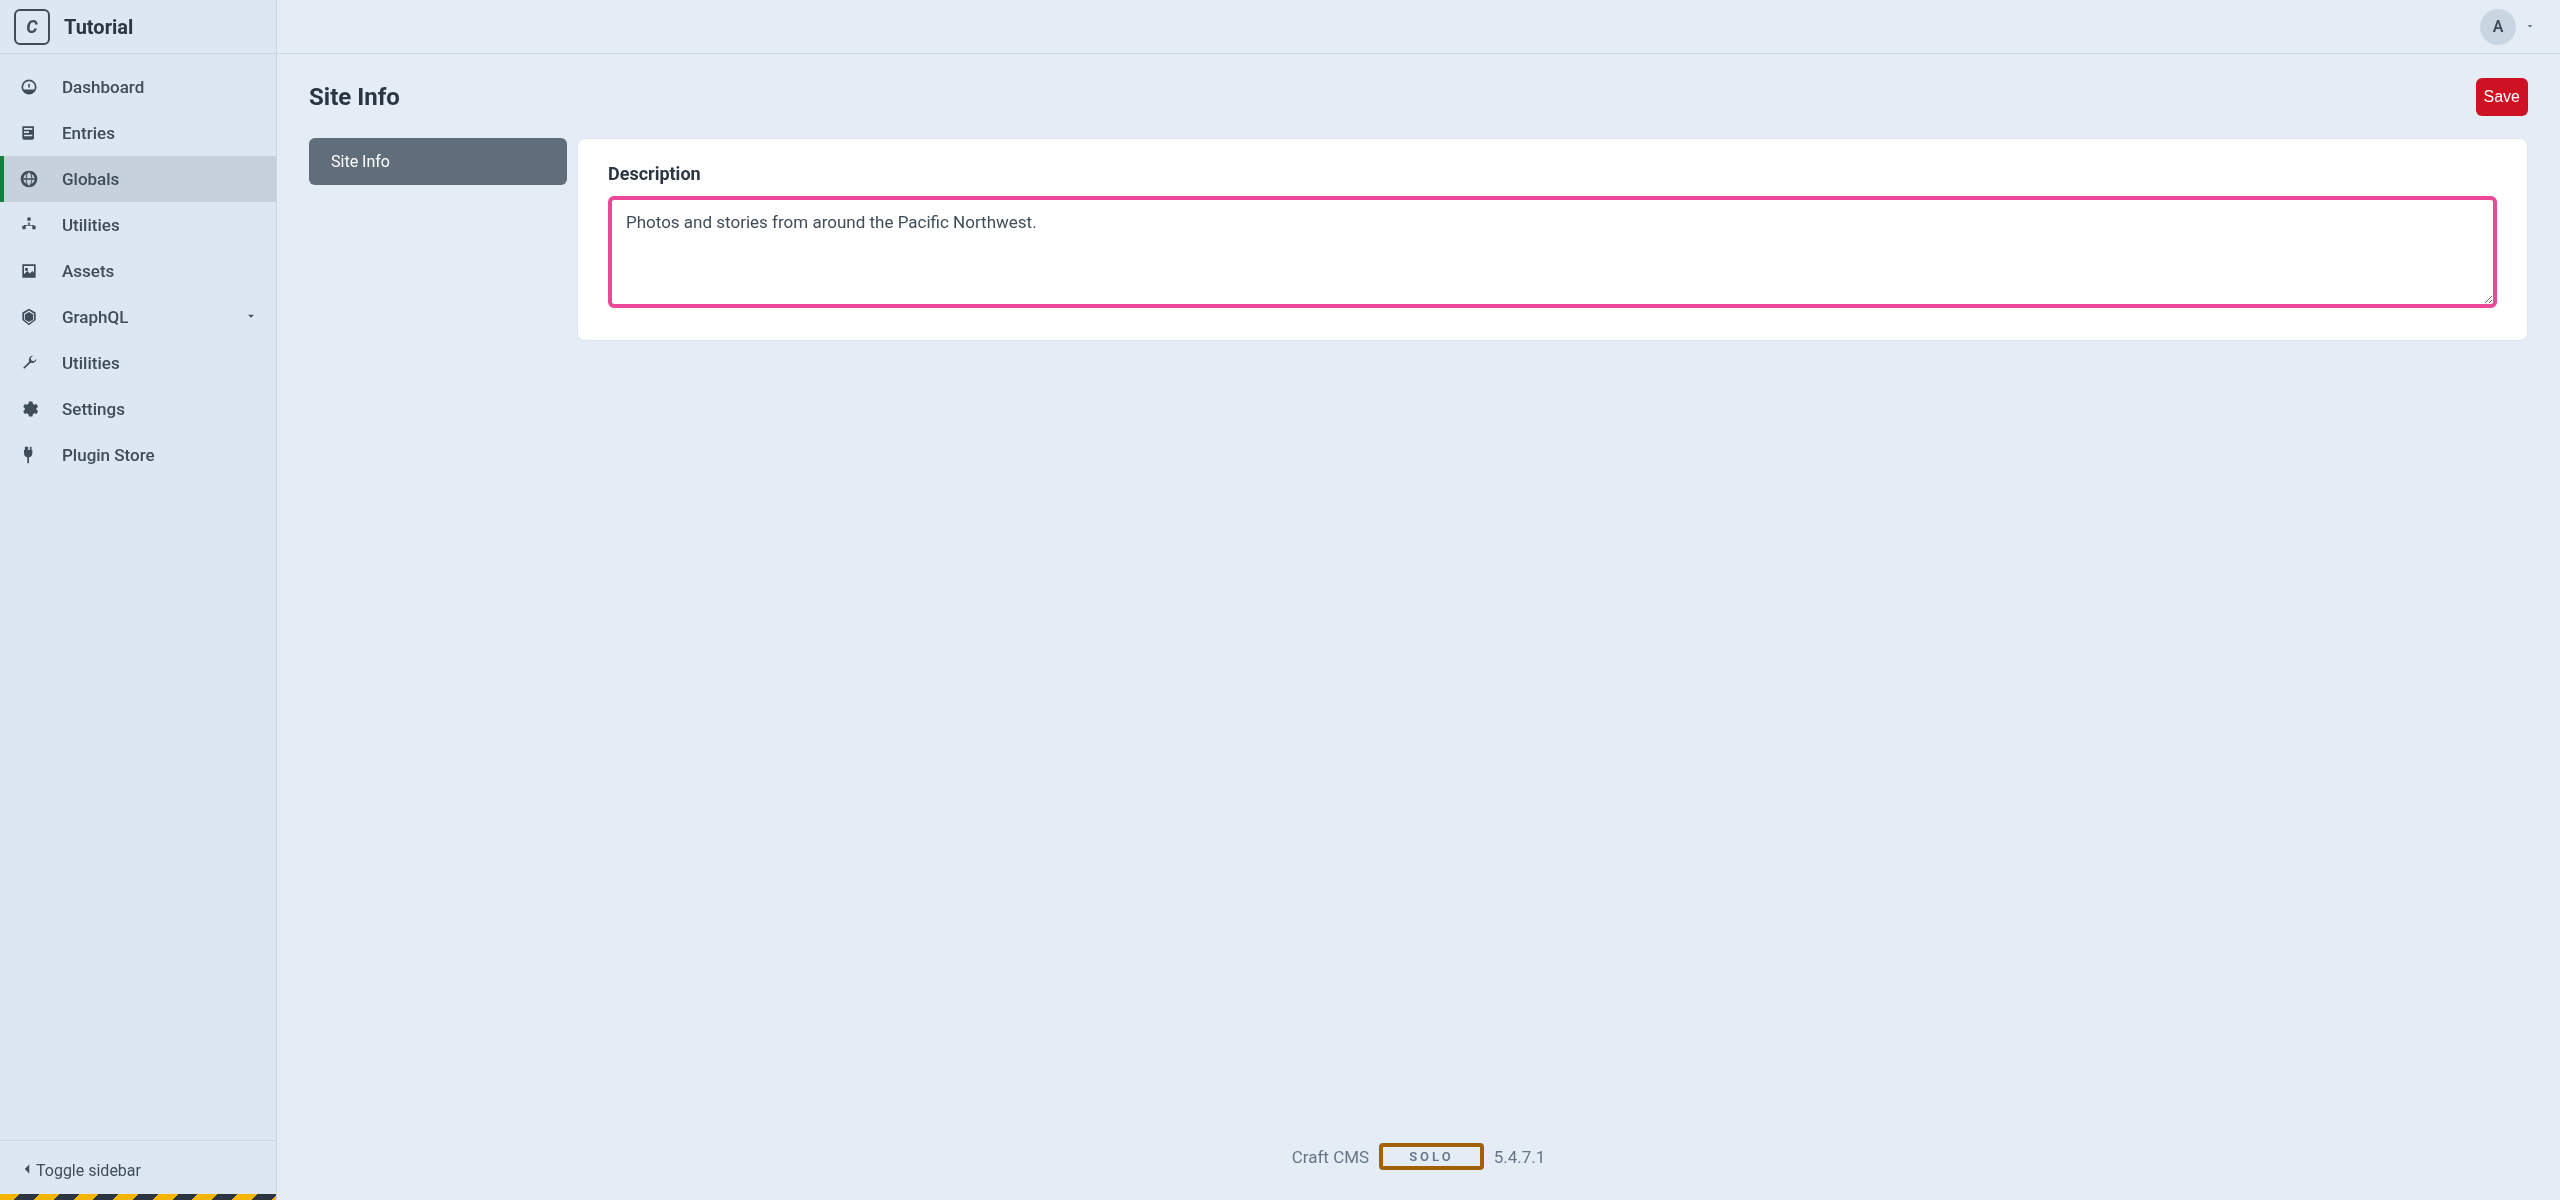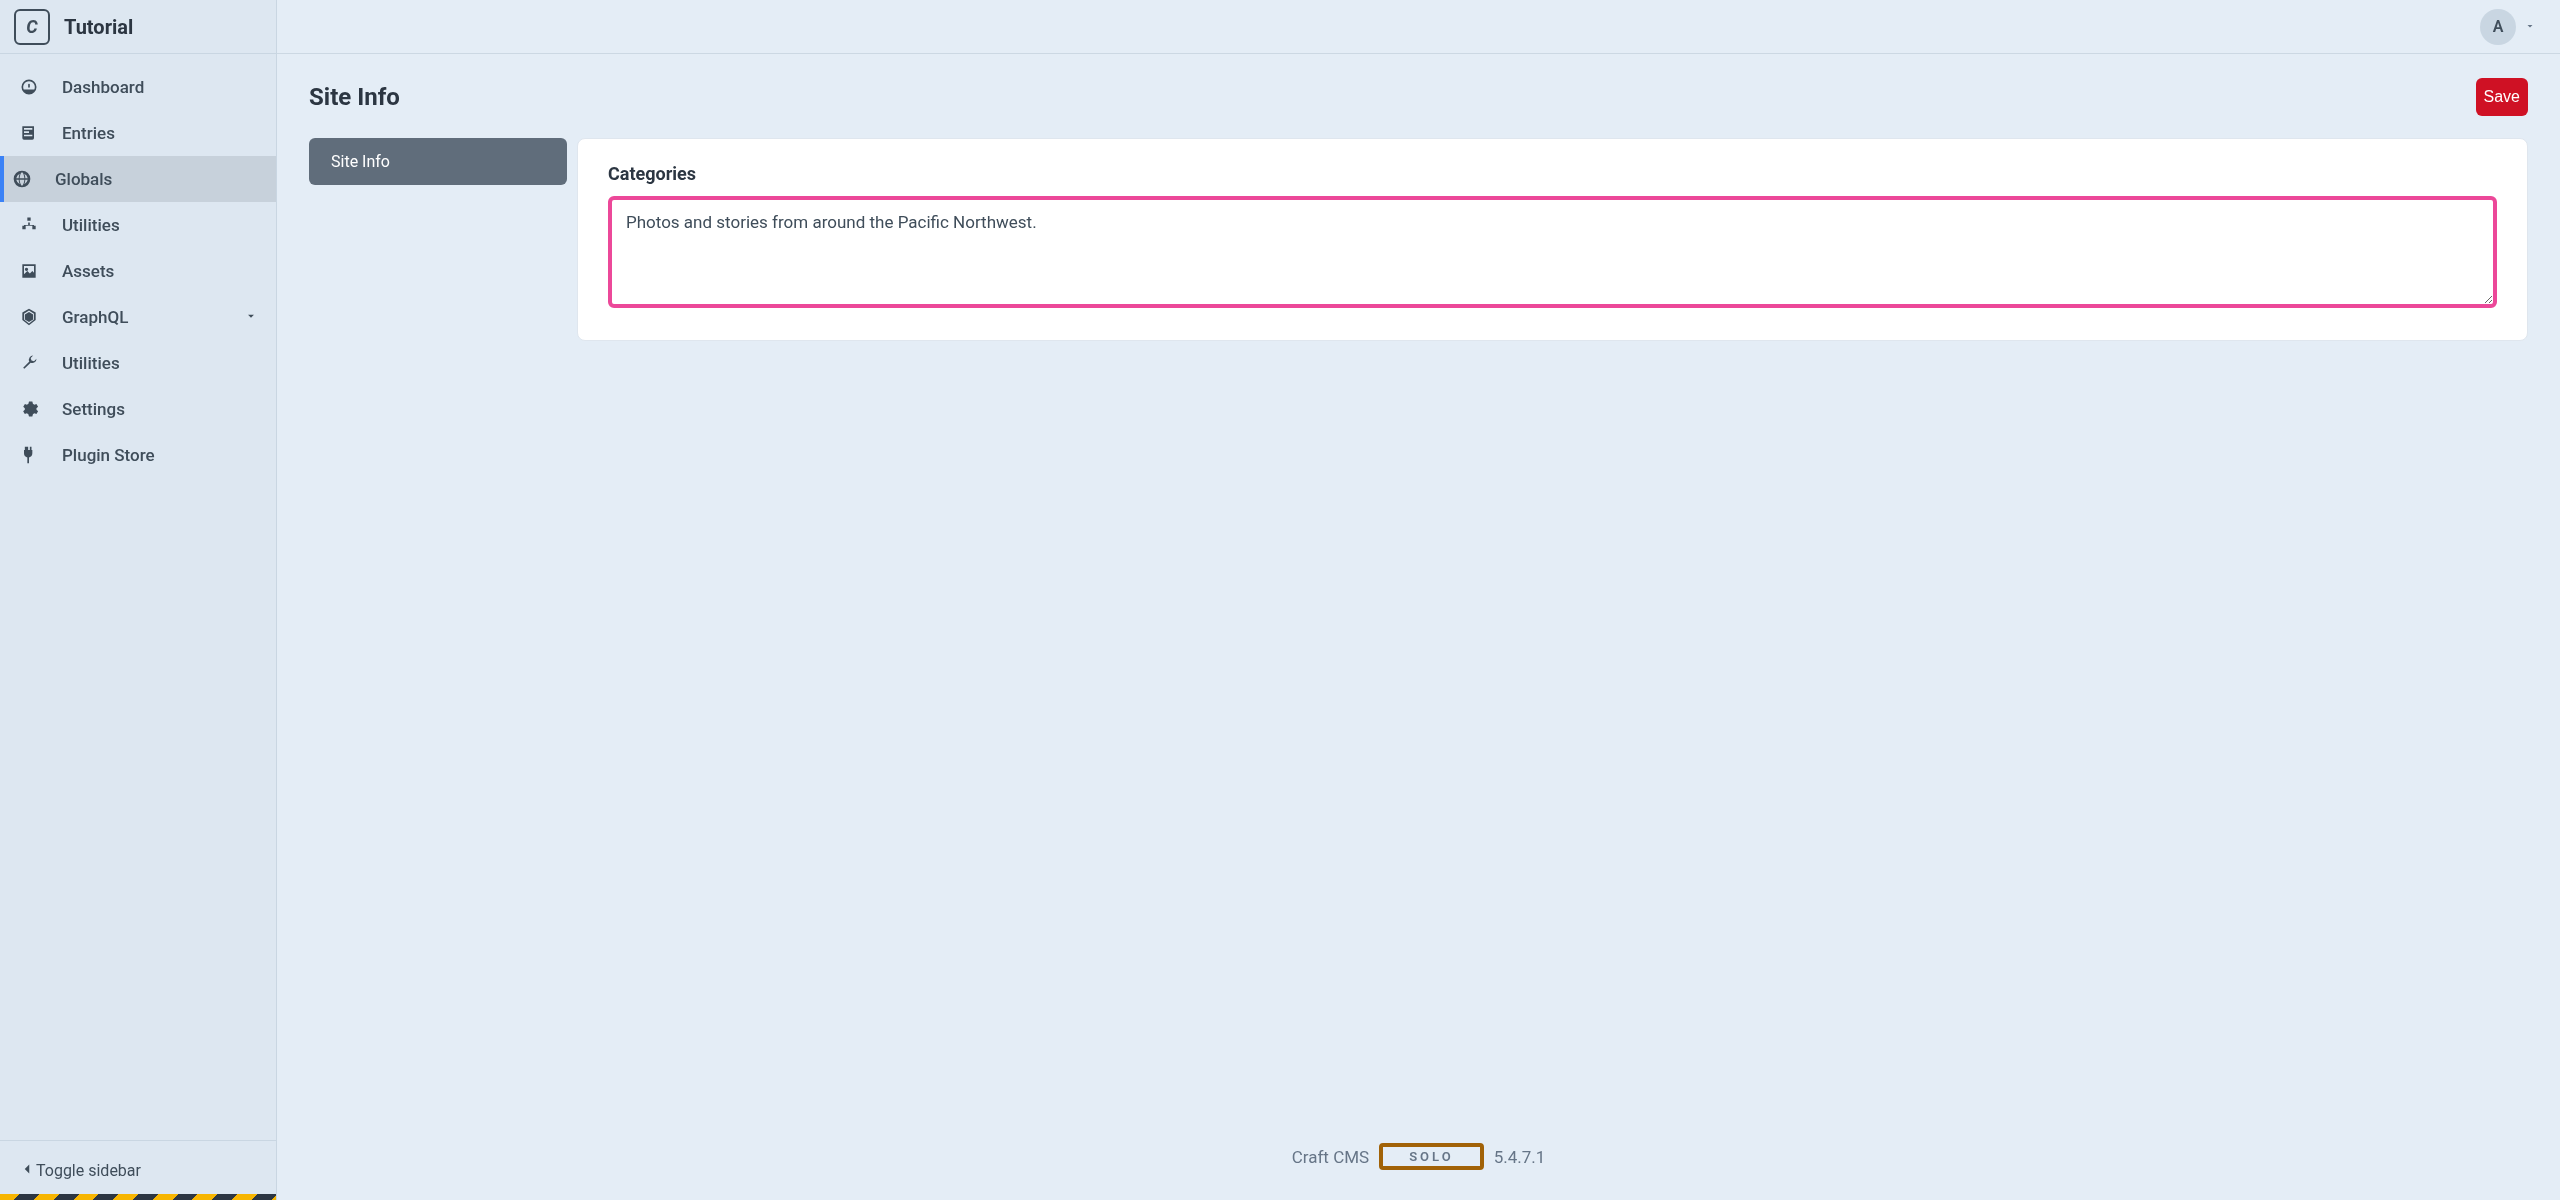--- a/index.html
+++ b/index.html
@@ -70,22 +70,22 @@
   }
   .nav-item .icon {
     width: 22px;
     display: flex;
     align-items: center;
     justify-content: center;
   }
   .nav-item .icon svg { width: 20px; height: 20px; fill: #3f4d5a; }
   .nav-item.active {
     background: #c7d1db;
-    border-left: 4px solid #3b82f6;
-    padding-left: 7px;
+    border-left: 4px solid #15803d;
+    padding-left: 14px;
   }
   .nav-item .label { font-size: 17px; font-weight: 500; }
   .nav-item .chev {
     margin-left: auto;
   }
   .nav-item .chev svg { width: 14px; height: 14px; fill: #3f4d5a; }
   .sidebar-footer {
     border-top: 1px solid #c9d6e2;
     height: 60px;
     display: flex;
@@ -337,21 +337,21 @@
         <h1 class="page-title">Site Info</h1>
         <button class="save-btn">Save</button>
       </div>
 
       <div class="workspace">
         <div class="source-panel">
           <div class="source-item">Site Info</div>
         </div>
 
         <div class="card">
-          <label class="field-label">Categories</label>
+          <label class="field-label">Description</label>
           <textarea class="text-input" style="">Photos and stories from around the Pacific Northwest.</textarea>
         </div>
       </div>
 
       <div style="flex:1"></div>
 
       <div class="footer">
         <span>Craft CMS</span>
         <span class="edition-badge">SOLO</span>
         <span>5.4.7.1</span>

